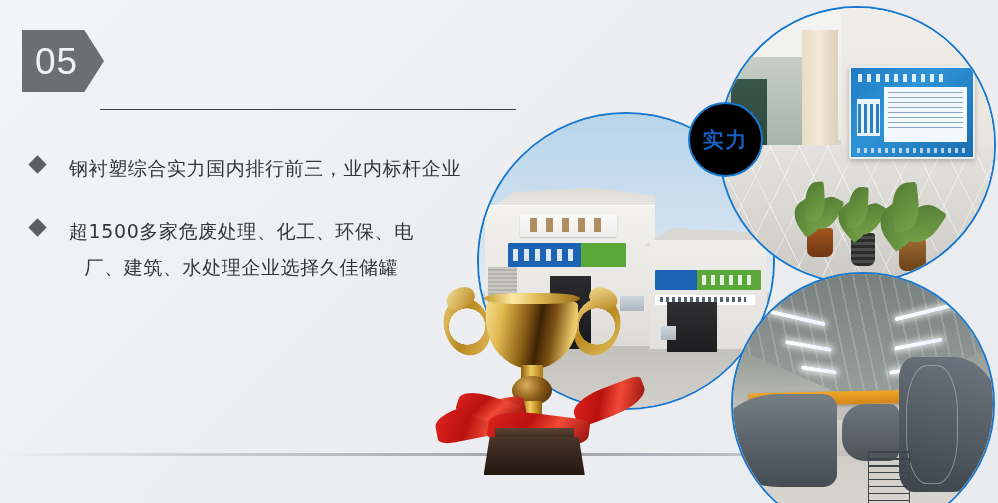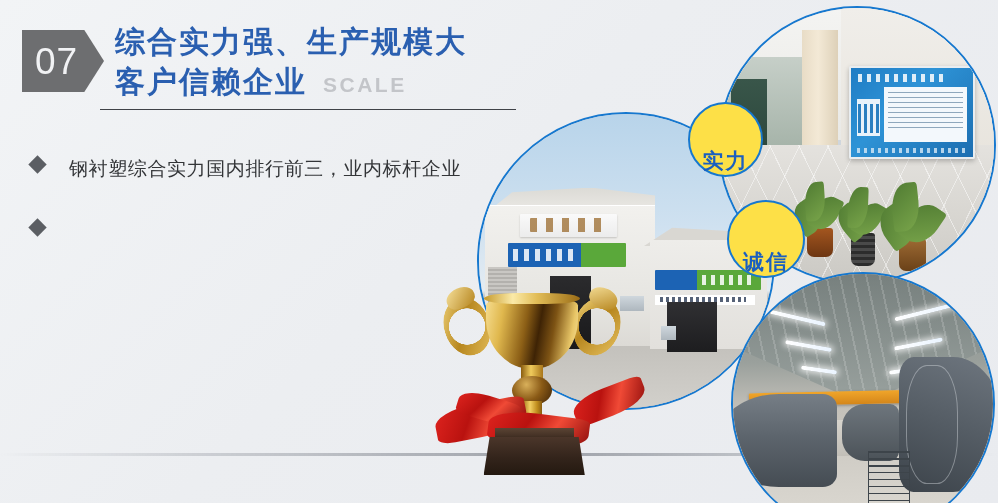--- a/index.html
+++ b/index.html
@@ -180,22 +180,22 @@
   .wh-tankM{ position:absolute; left:42%; top:50%; width:22%; height:22%;
     background:linear-gradient(180deg,#6e767d,#4b5258); border-radius:40% 16% 16% 40%; }
   .wh-lad{ position:absolute; left:52%; bottom:8%; width:16%; height:24%;
     background:repeating-linear-gradient(180deg,#3d444a 0 1.5px,transparent 1.5px 7px);
     border-left:1.5px solid #3d444a; border-right:1.5px solid #3d444a; }
   .wh-far{ position:absolute; left:40%; top:56%; width:16%; height:14%;
     background:linear-gradient(180deg,#d7d4cd,#c2bfb8); }
 
   
   .bubble{
-    position:absolute; border-radius:50%; background:#fde047;
-    border:2.5px solid #1678cf; display:flex; align-items:flex-end; justify-content:center;
+    position:absolute; border-radius:50%; background:#000000;
+    border:2.5px solid #1678cf; display:flex; align-items:center; justify-content:center;
     color:#1a5fc0; font-weight:700; letter-spacing:2px;
     font-family:"DejaVu Sans","Liberation Sans",sans-serif;
   }
   #bubble-shili{ left:233px; top:102px; width:75px; height:75px; font-size:21px; }
   #bubble-chengxin{ left:272px; top:200px; width:78px; height:78px; font-size:21px; }
   #bubble-pinzhi{ left:236px; top:305px; width:75px; height:75px; font-size:21px; }
 
   
   .trophy{ position:absolute; left:-33px; top:250px; width:220px; height:225px; }
   .t-base{ position:absolute; left:28%; bottom:0; width:46%; height:17%;
@@ -238,44 +238,41 @@
 </style>
 </head>
 <body>
 
 <div id="stage">
 
   <div class="floor-shadow"></div>
 
   <div class="header">
     <div class="badge">
-      <span>07</span>
-    </div>
-    <div class="headline">
-      <div class="h-line">综合实力强、生产规模大</div>
-      <div class="h-line second">
-        <span>客户信赖企业</span>
-        <span class="h-en">SCALE</span>
-      </div>
+      <span>05</span>
     </div>
   </div>
   <div class="rule"></div>
 
   <div class="bullets">
 
     <div class="bullet">
       <div class="dia"></div>
       <div class="btxt">
         <span>钢衬塑综合实力国内排行前三，业内标杆企业</span>
       </div>
     </div>
 
 
     <div class="bullet">
       <div class="dia"></div>
+      <div class="btxt">
+        <span>超1500多家危废处理、化工、环保、电</span>
+        <span class="l2">厂、建筑、水处理企业选择久佳储罐</span>
+      </div>
     </div>
 
   </div>
 
   <div class="cluster">
 
     <div class="photo-circle" id="circle-factory">
       <div class="fac-sky"></div>
       <div class="fac-ground"></div>
       <div class="fac-roofA"></div>
@@ -360,23 +357,20 @@
       <div class="wh-tankM"></div>
       <div class="wh-tankR">
           <i></i>
         </div>
       <div class="wh-lad"></div>
     </div>
 
     <div class="bubble" id="bubble-shili">
       <span>实力</span>
     </div>
-    <div class="bubble" id="bubble-chengxin">
-      <span>诚信</span>
-    </div>
 
     <div class="trophy">
       <div class="t-handle left"></div>
       <div class="t-handle right"></div>
       <div class="t-orn l"></div>
       <div class="t-orn r"></div>
       <div class="t-cup"></div>
       <div class="t-rim"></div>
       <div class="t-neck"></div>
       <div class="t-knob"></div>

